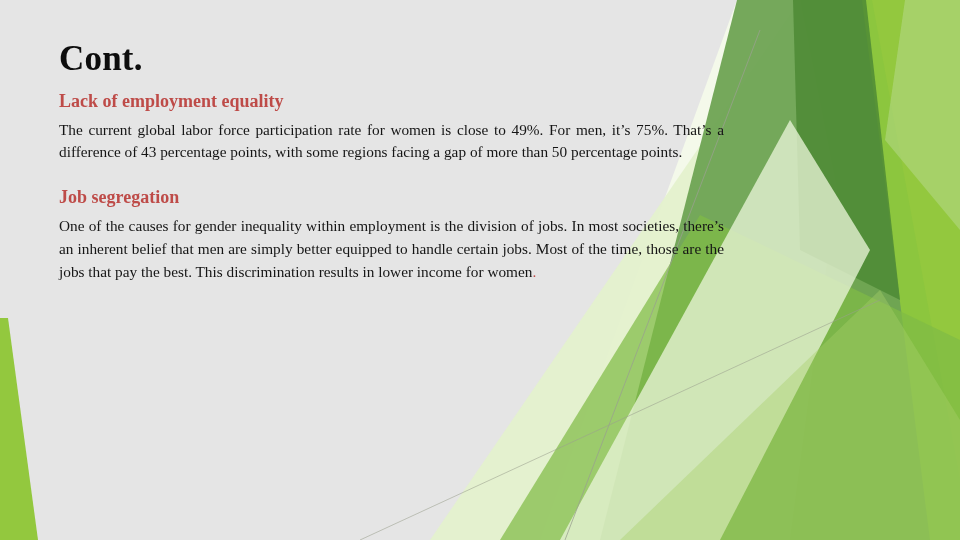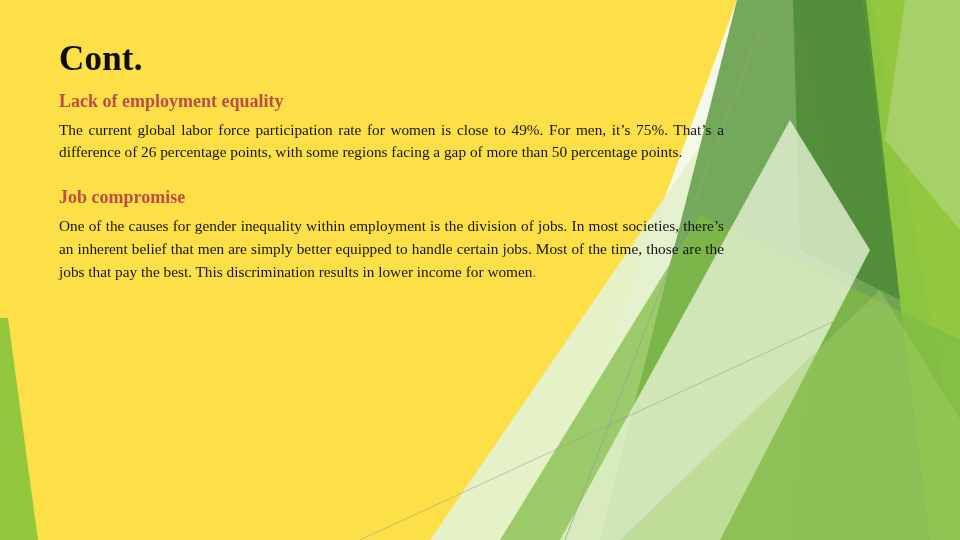--- a/index.html
+++ b/index.html
@@ -4,21 +4,21 @@
 <style>
   html, body {
     margin: 0;
     padding: 0;
     background: #ffffff;
   }
   #slide {
     position: relative;
     width: 960px;
     height: 540px;
-    background: #fde047;
+    background: #e5e5e5;
     overflow: hidden;
     font-family: "Liberation Serif", "DejaVu Serif", serif;
   }
 
   
   #decor-right, #decor-left {
     position: absolute;
     top: 0;
     left: 0;
     width: 960px;
@@ -97,24 +97,24 @@
 
   <svg id="decor-left" viewBox="0 0 960 540" preserveAspectRatio="none">
     <polygon points="0,318 8,318 38,540 0,540" fill="#93C83E"></polygon>
   </svg>
 
   <div id="content">
 
     <h1 id="slide-title">Cont.</h1>
 
     <h2 class="section-heading">Lack of employment equality</h2>
-    <p class="body-par"> The current global labor force participation rate for women is close to 49%. For men, it’s 75%. That’s a difference of 26 percentage points, with some regions facing a gap of more than 50 percentage points.</p>
+    <p class="body-par"> The current global labor force participation rate for women is close to 49%. For men, it’s 75%. That’s a difference of 43 percentage points, with some regions facing a gap of more than 50 percentage points.</p>
 
     <div class="gap-a"></div>
 
-    <h2 class="section-heading">Job compromise</h2>
+    <h2 class="section-heading">Job segregation</h2>
     <p class="body-par"><span>One of the causes for gender inequality within employment is the division of jobs. In most societies, there’s an inherent belief that men are simply better equipped to handle certain jobs. Most of the time, those are the jobs that pay the best. This discrimination results in lower income for women</span><span class="trailing-dot">.</span></p>
 
     <div class="gap-b"></div>
 
 
   </div>
 </div>
 
 </body></html>

